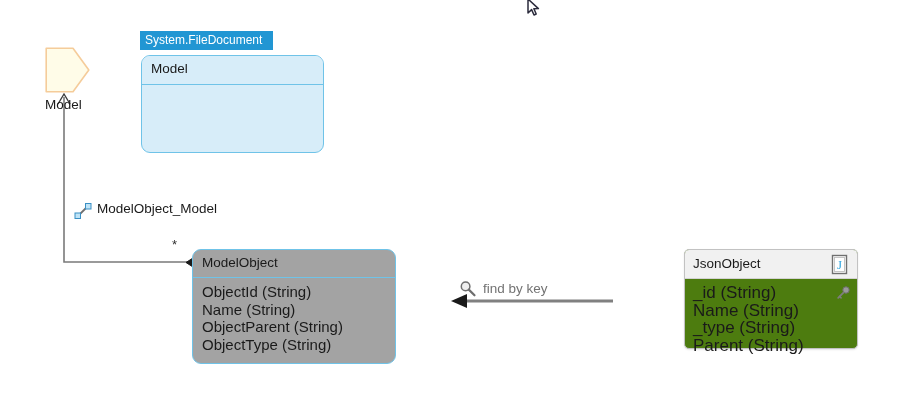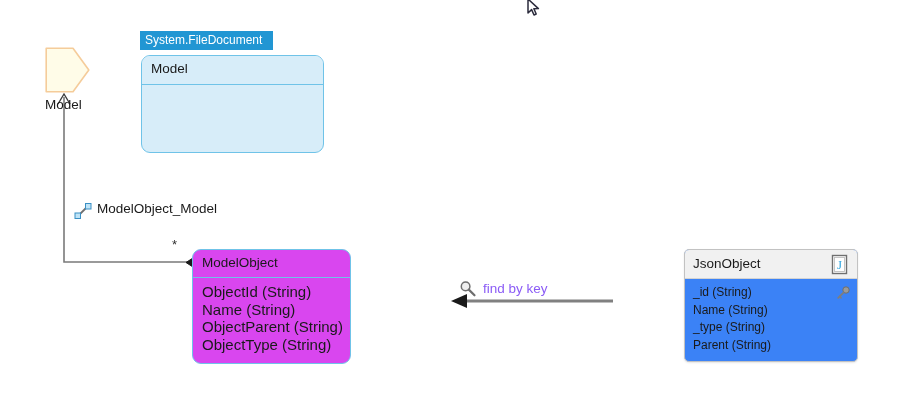--- a/index.html
+++ b/index.html
@@ -50,25 +50,25 @@
   }
   #filedoc-header-label {
     left: 9px; top: 5px;
     font-size: 13.5px;
     color: #1a1a1a;
   }
 
   
   #modelobject-box {
     left: 192px; top: 249px;
-    width: 159px; height: 115px;
+    width: 204px; height: 115px;
     box-sizing: border-box;
     border: 1.5px solid #6FC3E8;
     border-radius: 9px;
-    background: #d946ef;
+    background: #a3a3a3;
   }
   #modelobject-header {
     left: 0; top: 0;
     width: 100%; height: 28px;
     box-sizing: border-box;
     border-bottom: 1.3px solid #6FC3E8;
     border-radius: 8px 8px 0 0;
   }
   #modelobject-header-label {
     left: 9px; top: 5px;
@@ -79,43 +79,43 @@
     left: 9px; top: 33px;
     font-size: 15px;
     color: #1a1a1a;
     line-height: 17.5px;
   }
   #modelobject-attrs div { white-space: nowrap; }
 
   
   #jsonobject-box {
     left: 684px; top: 249px;
-    width: 174px; height: 113px;
+    width: 174px; height: 100px;
     box-sizing: border-box;
     border: 1px solid #C2C2C2;
     border-radius: 5px;
-    background: #3b82f6;
+    background: #4d7c0f;
     box-shadow: 0 1px 2px rgba(0,0,0,0.10);
   }
   #jsonobject-header {
     left: 0; top: 0;
     width: 100%; height: 29px;
     box-sizing: border-box;
     border-bottom: 1px solid #D3D3D3;
     border-radius: 4px 4px 0 0;
     background: #F1F1F1;
   }
   #jsonobject-header-label {
     left: 8px; top: 6px;
     font-size: 13.5px;
     color: #1a1a1a;
   }
   #jsonobject-attrs {
     left: 8px; top: 34px;
-    font-size: 12px;
+    font-size: 17px;
     color: #1a1a1a;
     line-height: 17.5px;
   }
   #jsonobject-attrs div { white-space: nowrap; }
 
   
   #model-port {
     left: 45px; top: 47px;
     width: 45px; height: 46px;
   }
@@ -140,21 +140,21 @@
     font-size: 13px;
     color: #303030;
     line-height: 13px;
   }
 
   
   #findkey-icon { left: 458px; top: 279px; width: 20px; height: 20px; }
   #findkey-label {
     left: 483px; top: 281px;
     font-size: 13.5px;
-    color: #8b5cf6;
+    color: #737373;
     white-space: nowrap;
   }
 
   
   #connector-model { left: 0; top: 0; width: 913px; height: 403px; pointer-events: none; }
   #cursor { left: 524px; top: -3px; width: 18px; height: 22px; }
 </style>
 </head>
 <body>
 

